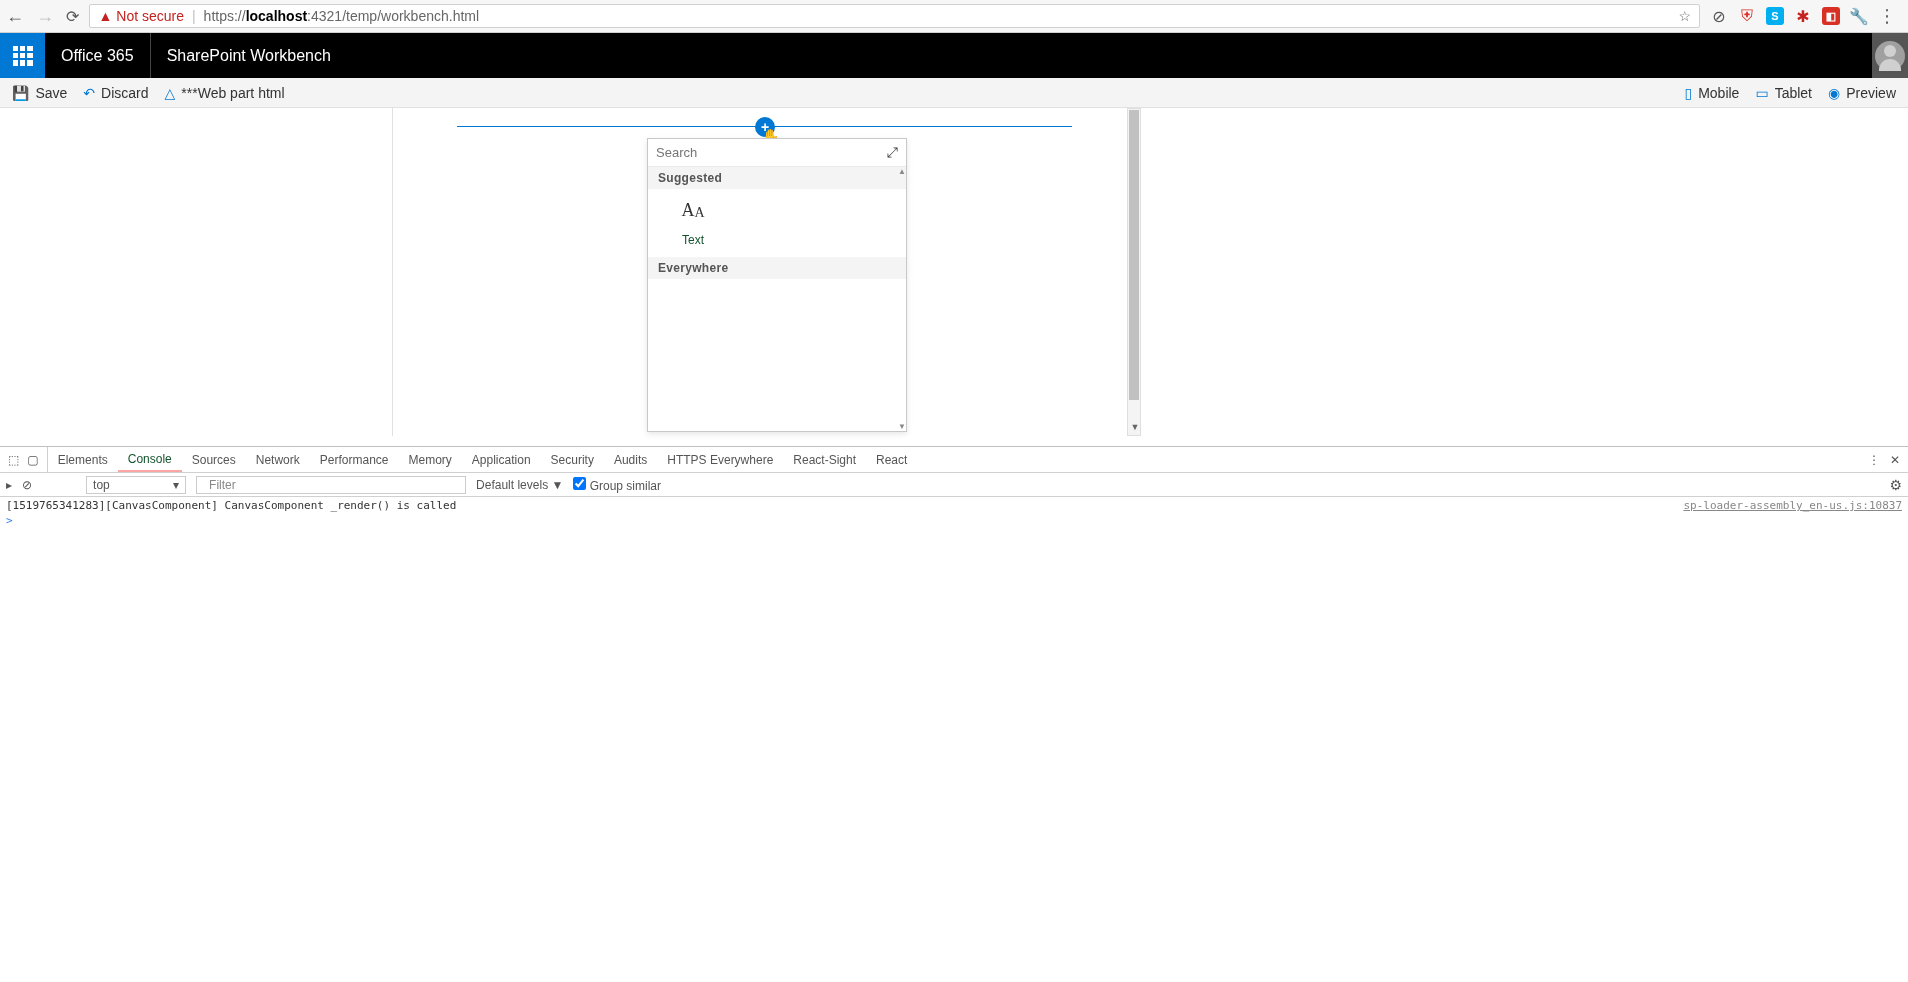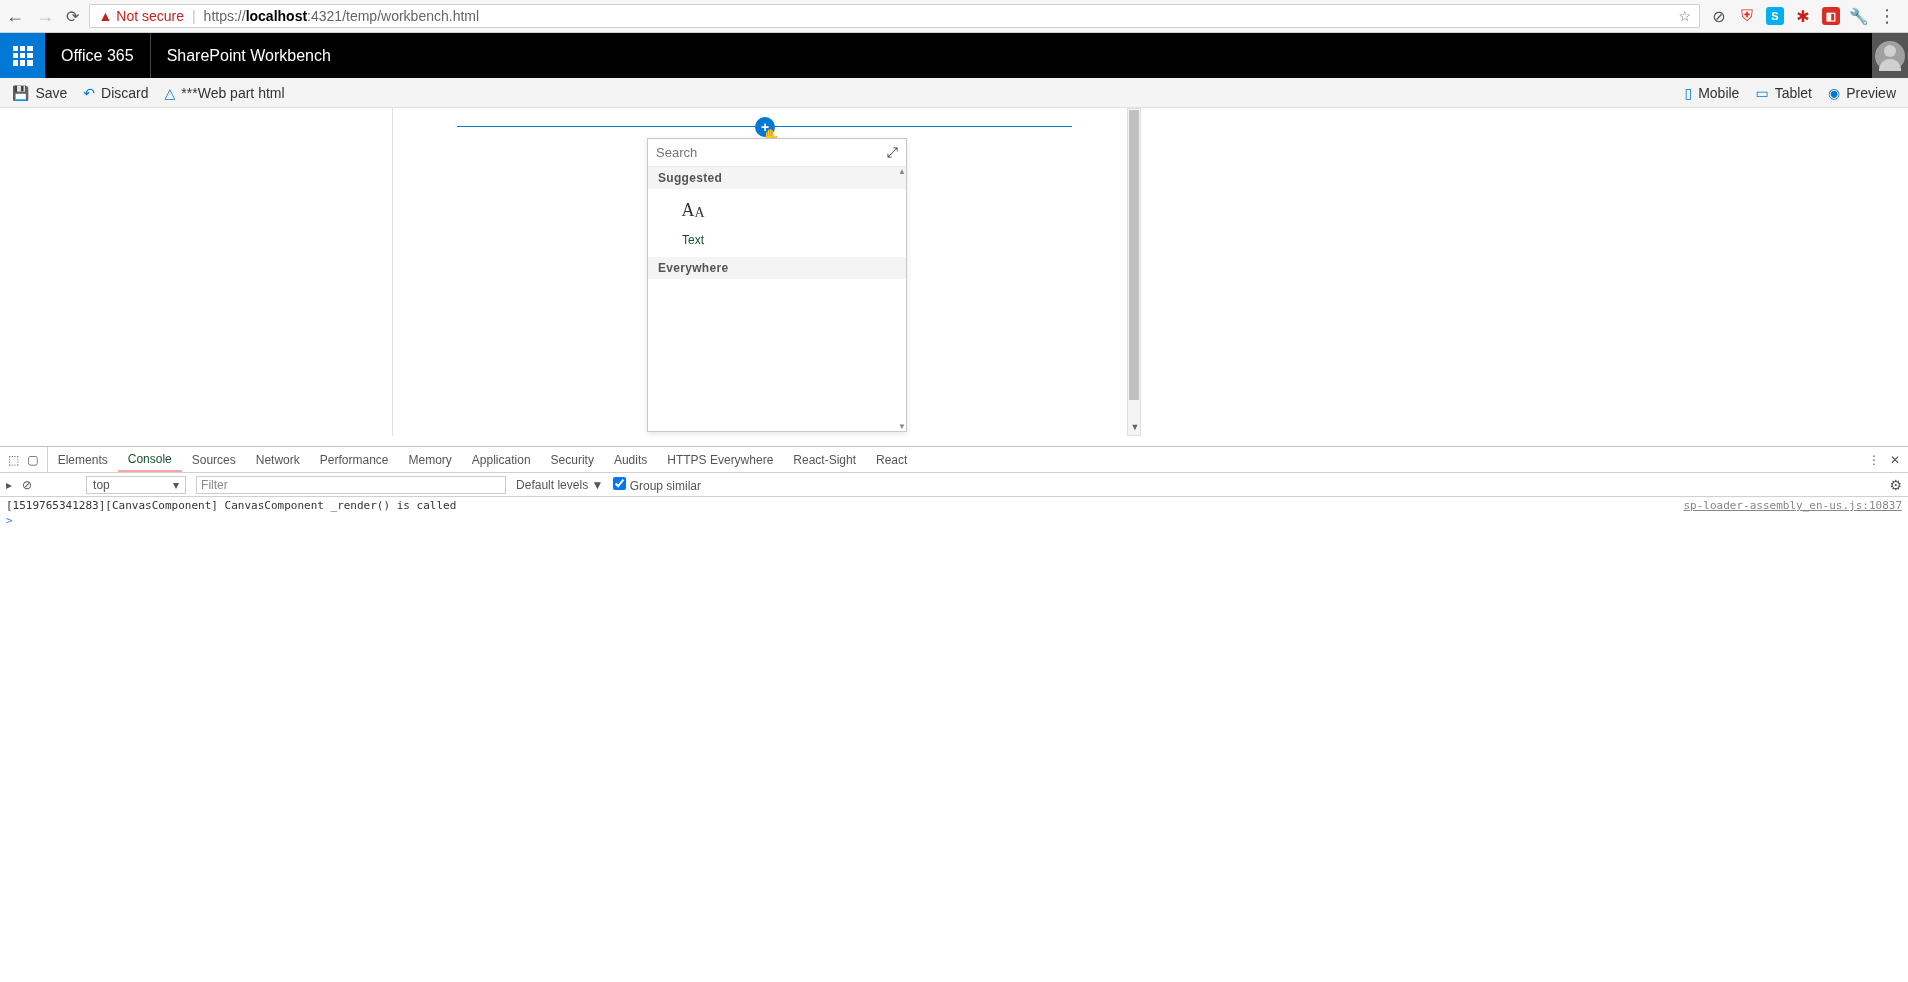--- a/index.html
+++ b/index.html
@@ -73,21 +73,21 @@
 
   
   .devtools { border-top:1px solid #c0c0c0; height:536px; display:flex; flex-direction:column; }
   .dt-tabs { height:26px; display:flex; align-items:center; border-bottom:1px solid #d0d0d0; font-size:12px; color:#555; }
   .dt-tool-icons { display:flex; gap:8px; padding:0 8px; border-right:1px solid #d0d0d0; height:100%; align-items:center; }
   .dt-tab { padding:0 10px; height:100%; display:flex; align-items:center; cursor:pointer; }
   .dt-tab.active { color:#14532d; border-bottom:2px solid #fca5a5; }
   .dt-tabs-right { margin-left:auto; display:flex; gap:10px; padding:0 8px; align-items:center; color:#555; }
   .dt-filter { height:24px; border-bottom:1px solid #d0d0d0; display:flex; align-items:center; gap:10px; font-size:12px; padding:0 6px; color:#555; }
   .dt-ctx { border:1px solid #ccc; background:#fff; padding:1px 6px; min-width:100px; display:flex; justify-content:space-between; align-items:center;margin-left:44px; }
-  .dt-filter-input { border:1px solid #ccc; padding:1px 4px; width:310px; color:#888; }
+  .dt-filter-input { border:1px solid #ccc; padding:1px 12px; width:270px; color:#888; }
   .dt-right-settings { margin-left:auto; font-size:14px; color:#555; }
   .dt-console { flex:1; font-family: Menlo, Consolas, monospace; font-size:11px; padding:2px 6px; }
   .dt-line { display:flex; }
   .dt-msg { flex:1; white-space:pre; }
   .dt-src { color:#888; text-decoration:underline; }
   .dt-prompt { color:#367cf1; padding-top:2px;}
 </style>
 </head>
 <body>
 

